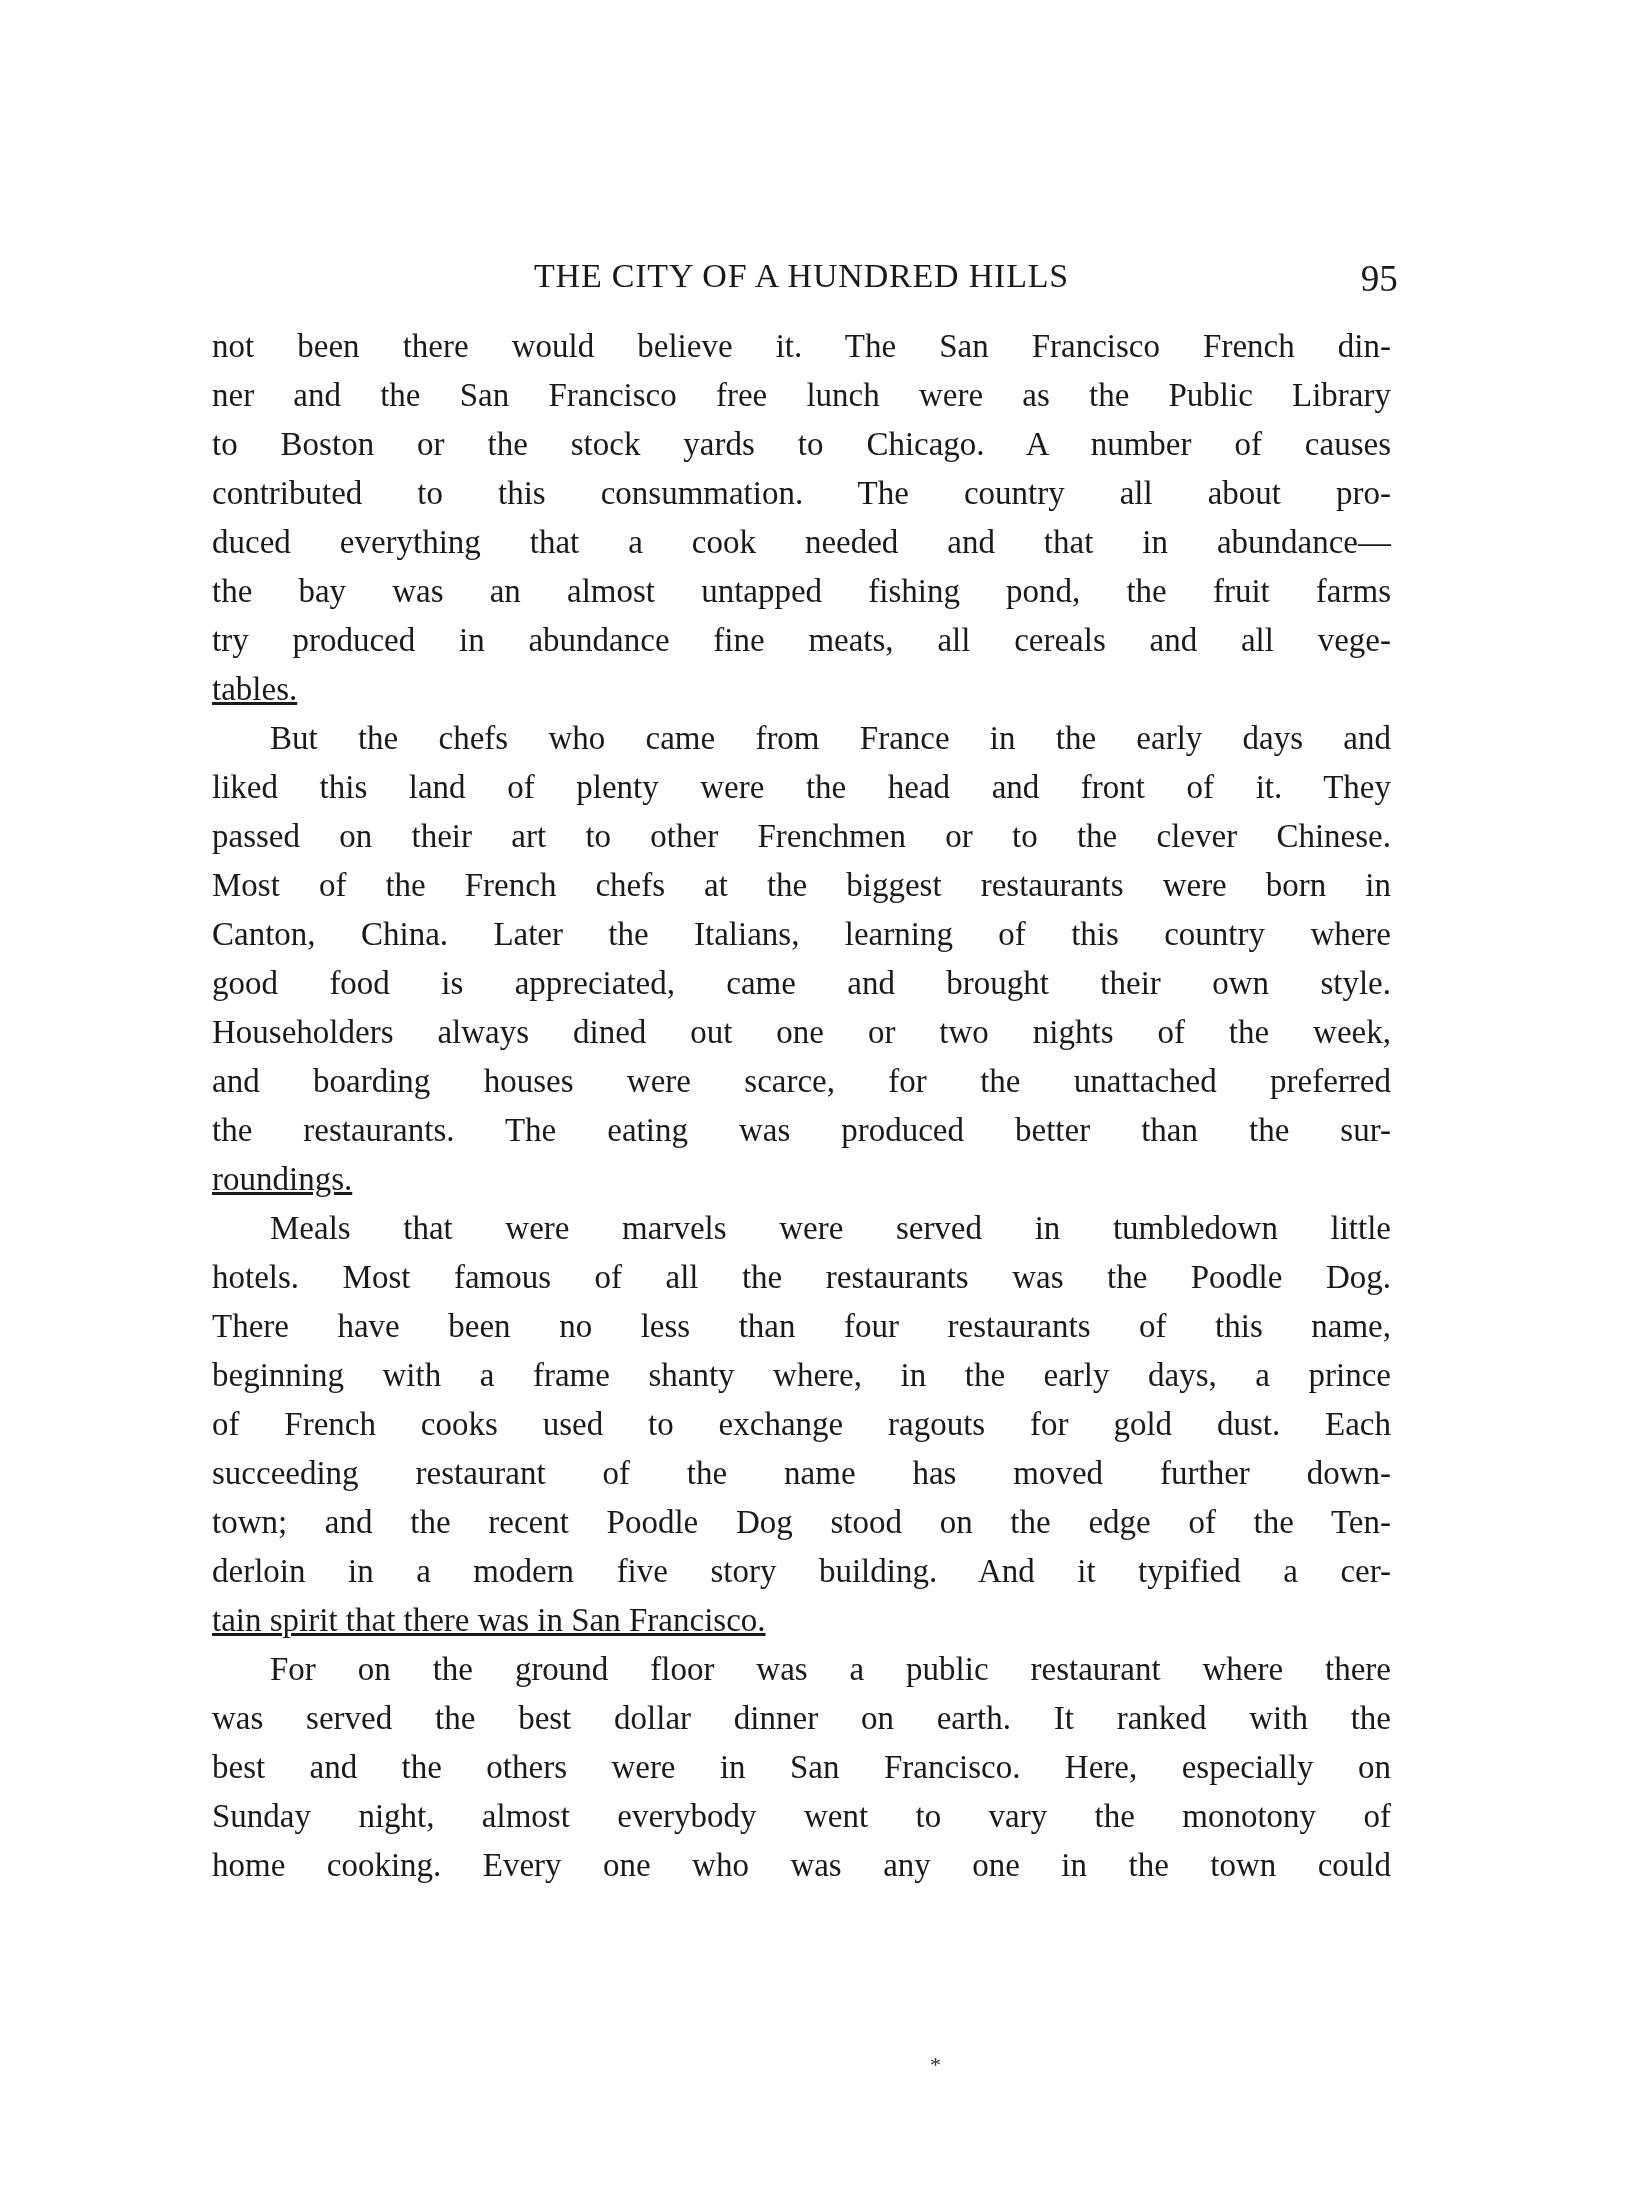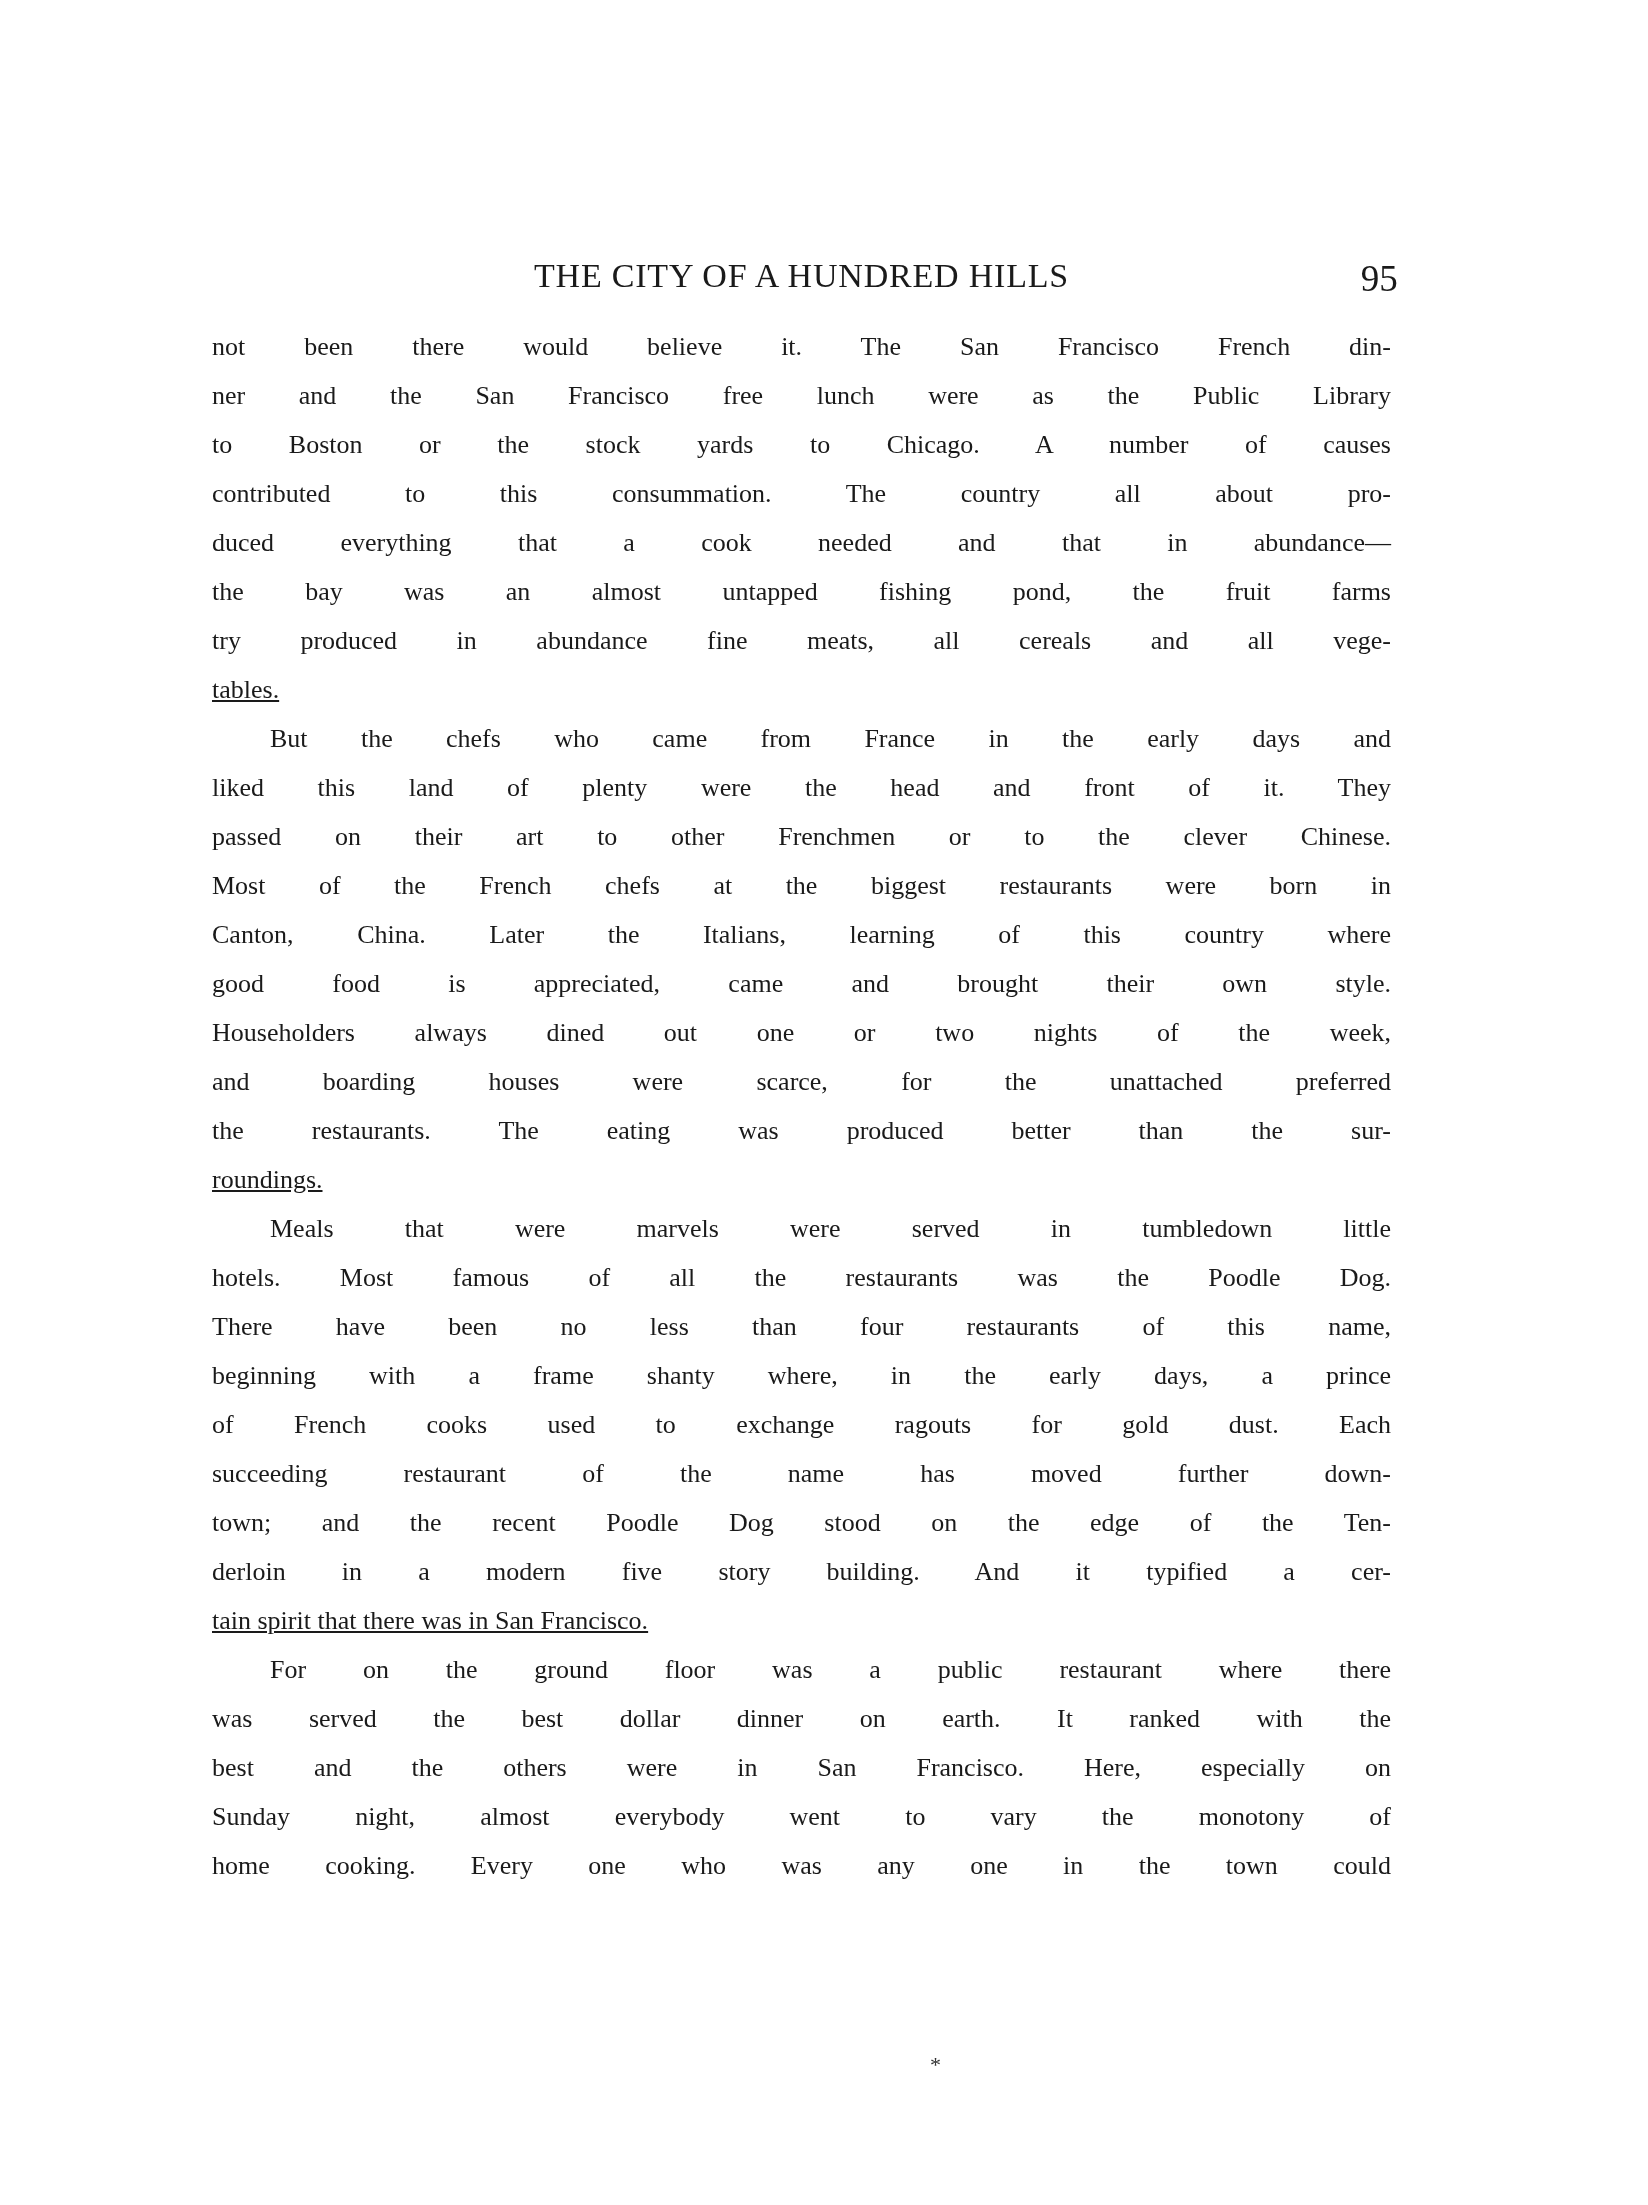--- a/index.html
+++ b/index.html
@@ -3,21 +3,21 @@
 <meta charset="utf-8">
 <style>
   html,body{margin:0;padding:0;background:#fff;}
   body{width:1649px;height:2205px;position:relative;overflow:hidden;
        font-family:"Liberation Serif","DejaVu Serif",serif;color:#1a1a1a;}
   .header{position:absolute;top:239px;left:212px;width:1179px;height:48px;}
   .running-title{position:absolute;left:0;width:1179px;text-align:center;
        font-size:34px;letter-spacing:0.8px;top:0;margin-top:18px;}
   .page-number{position:absolute;right:-6.8px;top:18px;font-size:37px;}
   .body{position:absolute;left:212px;top:322px;width:1179px;}
-  .line{height:49px;line-height:49px;font-size:26px;
+  .line{height:49px;line-height:49px;font-size:33px;
         text-align:justify;text-align-last:justify;white-space:nowrap;overflow:visible;}
   .line.last{text-align-last:left;text-decoration:underline;}
   .line.indent{padding-left:58px;font-family:Liberation Serif, serif;}
   .footer-mark{position:absolute;left:930px;top:2052px;font-size:22px;color:#333;}
 </style>
 </head>
 <body>
 
 <div class="header">
   <div class="running-title">THE CITY OF A HUNDRED HILLS</div>

